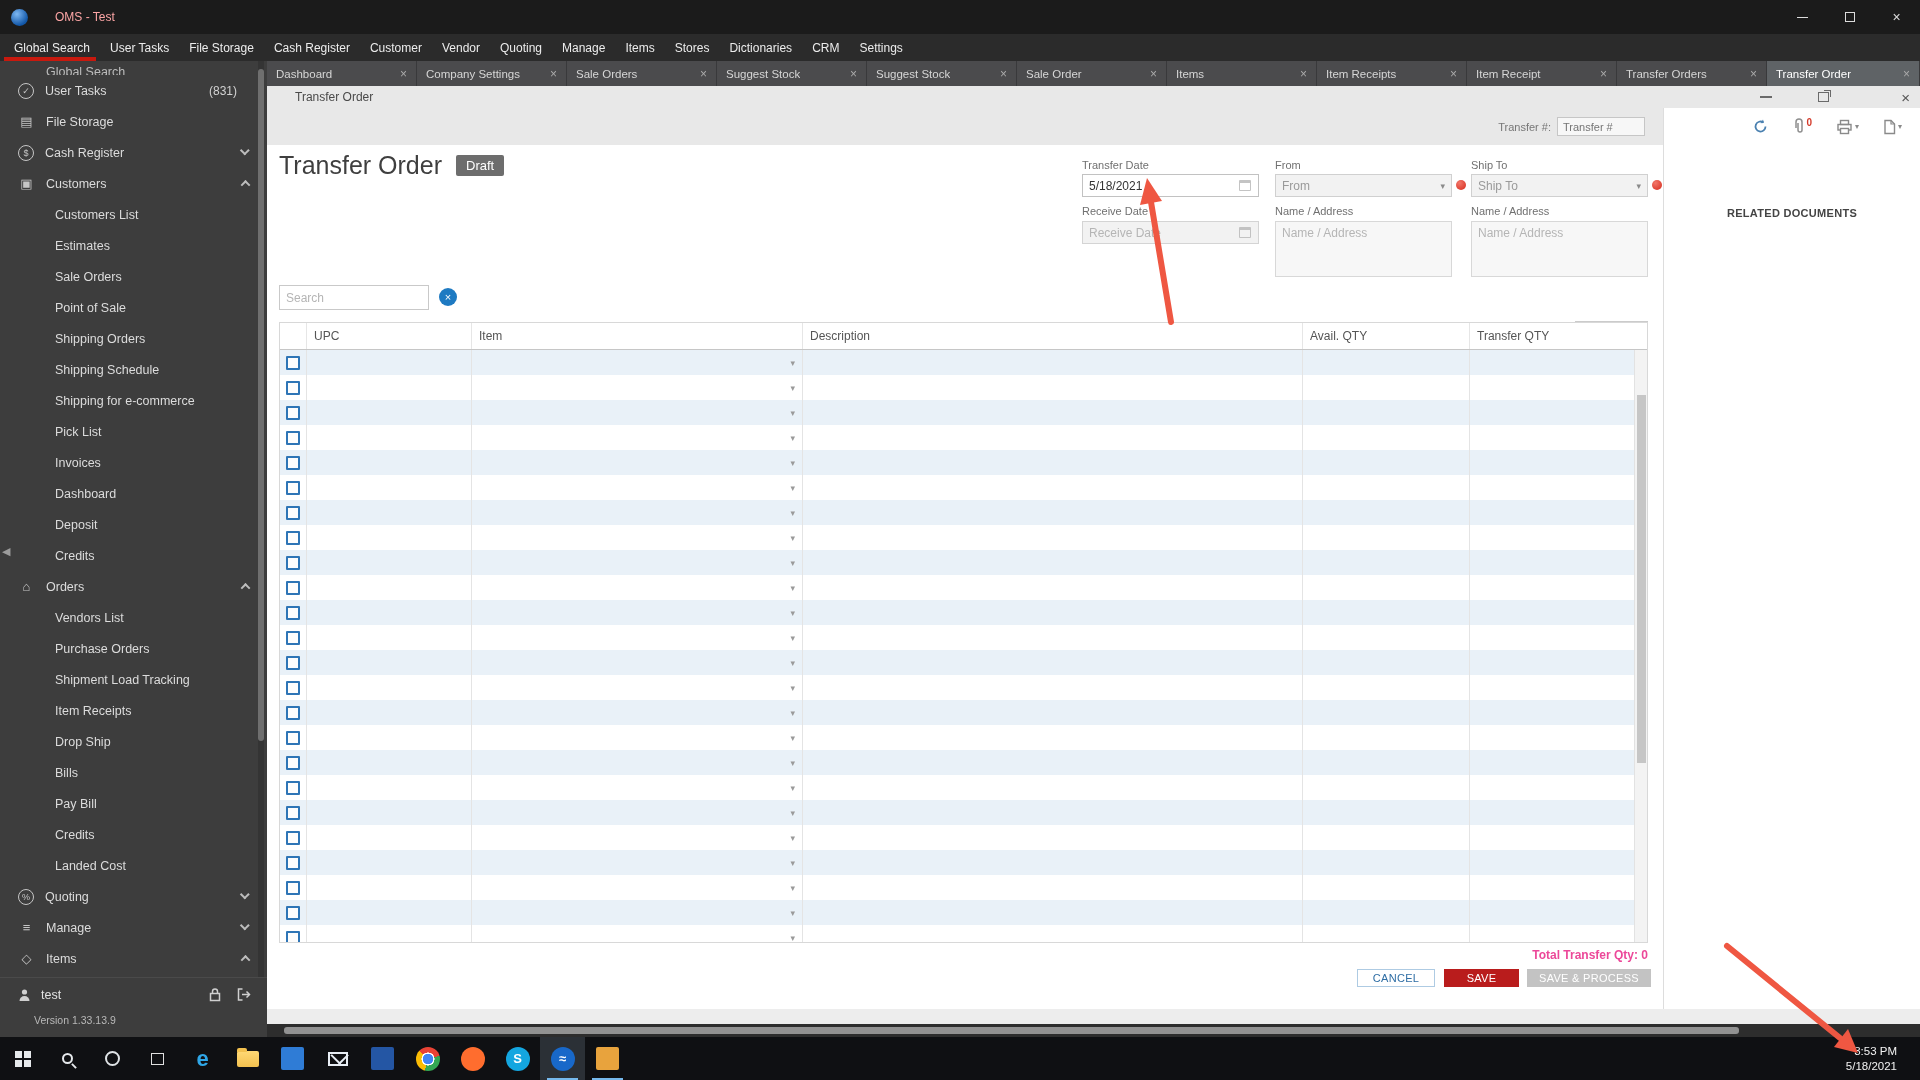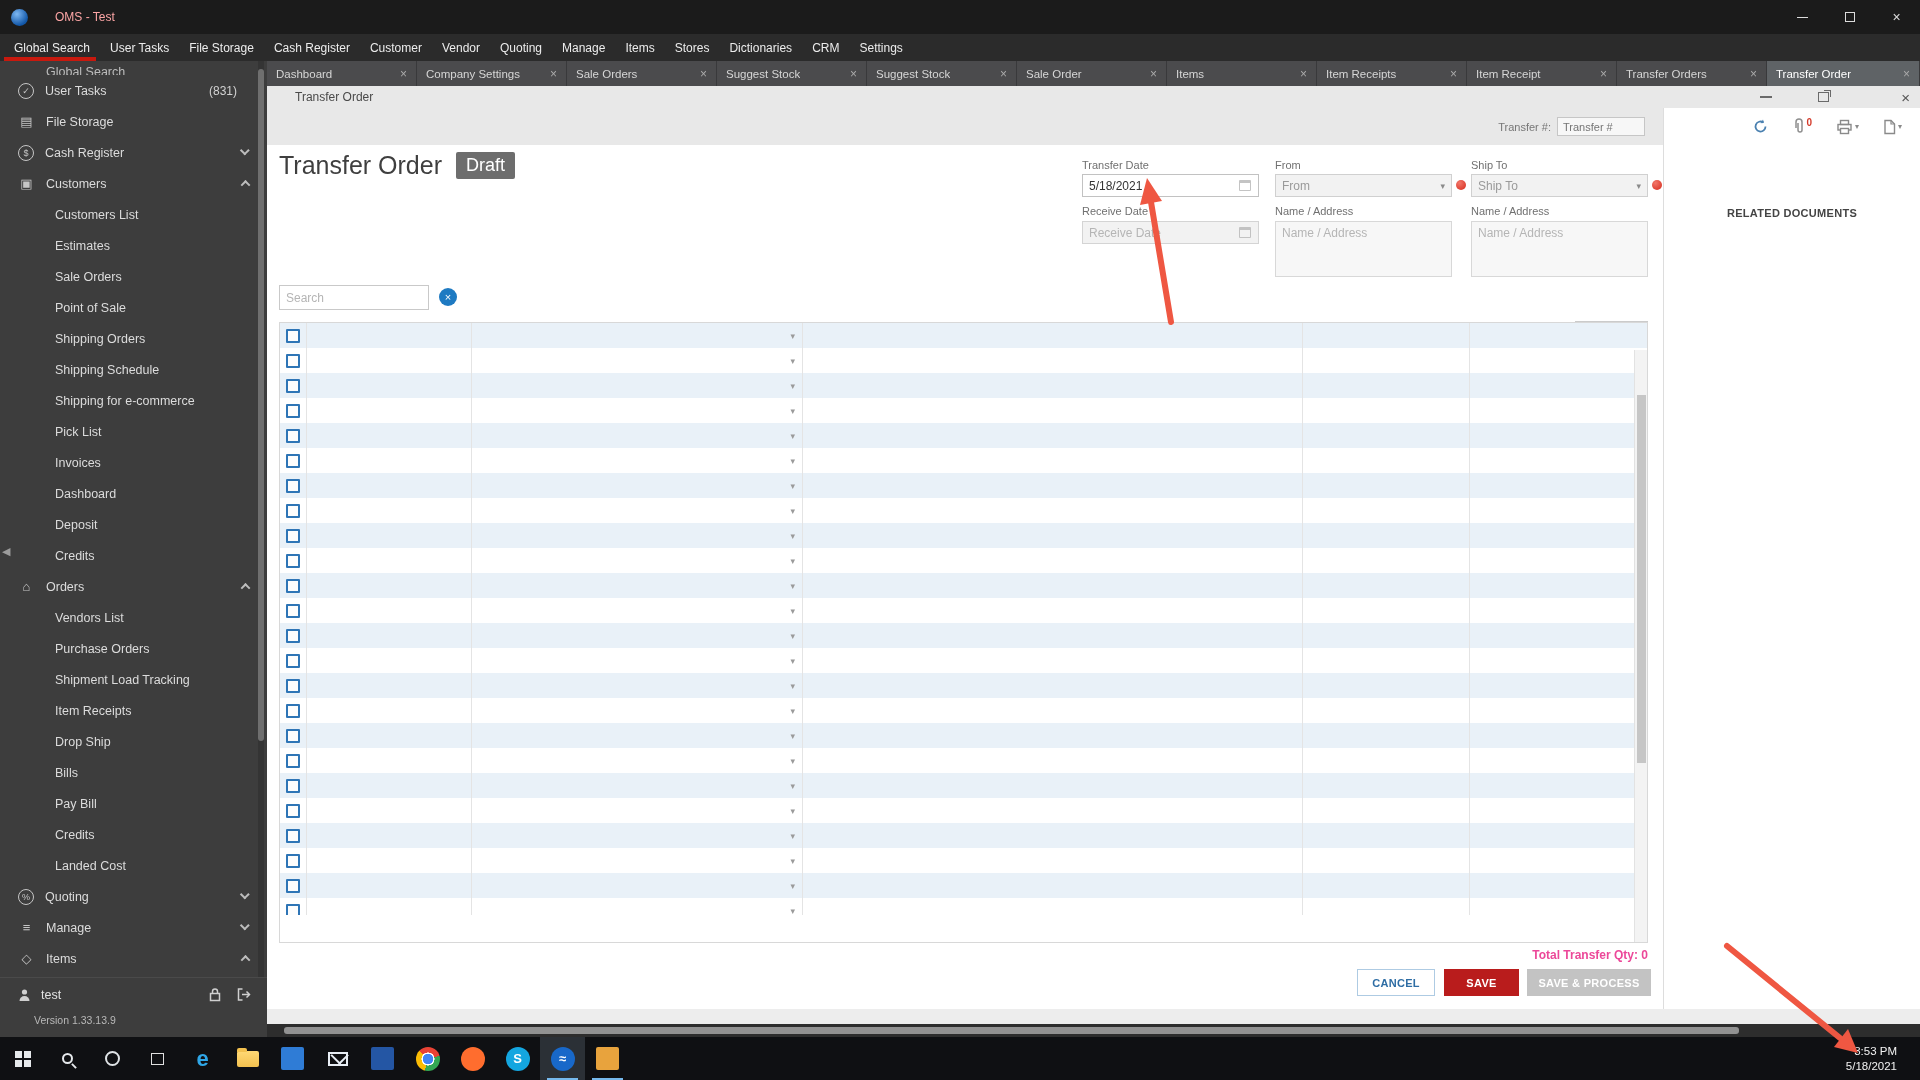--- a/index.html
+++ b/index.html
@@ -75,21 +75,21 @@
   .s2-right { flex:1; background:#fff; border-left:1px solid #ddd; display:flex; align-items:center; justify-content:flex-end;
               padding-right:18px; gap:24px; }
   .tool-ic { display:flex; align-items:center; position:relative; }
   .att-badge { color:#d43a2a; font-size:10px; font-weight:bold; margin-left:1px; position:relative; top:-4px; }
   .mini-chev { color:#8a8a8a; font-size:8px; margin-left:2px; }
 
   
   .form { position:absolute; left:267px; top:145px; width:1396px; height:864px; background:#fff; }
   .title-row { position:absolute; left:12px; top:6px; display:flex; align-items:center; gap:14px; }
   .form-title { font-size:25px; color:#3f3f3f; }
-  .draft-badge { background:#6d6d6d; color:#fff; font-size:18px; padding:3px 10px; border-radius:2px; }
+  .draft-badge { background:#6d6d6d; color:#fff; font-size:13px; padding:3px 10px; border-radius:2px; }
   .fld-label { position:absolute; font-size:11px; color:#707070; }
   .txt-input { position:absolute; border:1px solid #c2c2c2; background:#fff; font-size:12px; color:#333; padding:0 6px;
                font-family:"Liberation Sans", sans-serif; }
   .txt-input:disabled, .txt-input.disabled { background:#f2f2f2; color:#b0b0b0; border-color:#d4d4d4; }
   .txt-input::placeholder, .ta::placeholder { color:#b5b5b5; }
   .cal { position:absolute; width:12px; height:11px; border:1px solid #b5b5b5; border-top:3px solid #b5b5b5; border-radius:1px; opacity:.8; }
   .dropdown { position:absolute; width:177px; height:23px; border:1px solid #d0d0d0; background:#f2f2f2;
               display:flex; align-items:center; padding:0 6px; font-size:12px; color:#9a9a9a; }
   .dd-chev { margin-left:auto; color:#8a8a8a; font-size:9px; }
   .req-dot { position:absolute; width:10px; height:10px; border-radius:50%;
@@ -114,22 +114,22 @@
   .c-upc   { width:165px; flex:0 0 165px; }
   .c-item  { width:331px; flex:0 0 331px; }
   .c-desc  { width:500px; flex:0 0 500px; }
   .c-avail { width:167px; flex:0 0 167px; }
   .c-qty   { width:165px; flex:0 0 165px; border-right:none; }
   .cbox { width:14px; height:14px; border:2px solid #2e75b6; background:#fdfdfd; border-radius:1px; }
   .item-chev { position:absolute; right:7px; color:#9a9a9a; font-size:9px; }
   .v-scroll { position:absolute; right:0; top:27px; width:13px; height:592px; background:#f3f3f3; border-left:1px solid #e2e2e2; }
   .v-thumb { position:absolute; left:2px; top:45px; width:9px; height:368px; background:#c6c6c6; }
   .total-line { position:absolute; right:15px; top:803px; font-size:12px; font-weight:bold; color:#ec4899; }
-  .btn { position:absolute; top:824px; height:27px; display:flex; align-items:center; justify-content:center;
-         font-size:11px; font-weight:bold; letter-spacing:.3px; }
+  .btn { position:absolute; top:824px; height:18px; display:flex; align-items:center; justify-content:center;
+         font-size:11px; font-weight:normal; letter-spacing:.3px; }
   .btn-cancel { left:1090px; width:78px; background:#fff; border:1px solid #aecbe3; color:#2e6da4; }
   .btn-save { left:1177px; width:75px; background:#b91c1c; color:#fff; }
   .btn-saveproc { left:1260px; width:124px; background:#c3c3c3; color:#fff; }
 
   
   .rpanel { position:absolute; left:1663px; top:145px; width:257px; height:864px; background:#fff; border-left:1px solid #ddd; }
   .rp-tabs { display:flex; height:36px; padding-left:46px; gap:44px; border-bottom:1px solid #ececec; }
   .rp-tab { display:flex; align-items:center; font-size:11.5px; color:#666; letter-spacing:.4px; padding:0 6px; }
   .rp-tab.active { color:#2f2f2f; box-shadow: inset 0 -3px 0 #2e75b6; }
   .rp-heading { position:absolute; left:0; right:0; top:62px; text-align:center; font-size:11px; font-weight:bold; color:#444; letter-spacing:.3px; }
@@ -473,20 +473,28 @@
   </div>
   <span class="req-dot" style="left:1385px; top:35px;"></span>
   <span class="fld-label" style="left:1204px; top:60px;">Name / Address</span>
   <textarea class="ta" style="left: 1204px; top: 76px;" placeholder="Name / Address"></textarea>
 
   <input class="txt-input search-input" placeholder="Search" style="">
   <span class="clear-btn">×</span>
   <div class="delete-btn">DELETE</div>
 
   <div class="grid">
+    <div class="thead">
+        <div class="th c-check"></div>
+        <div class="th c-upc">UPC</div>
+        <div class="th c-item">Item</div>
+        <div class="th c-desc">Description</div>
+        <div class="th c-avail">Avail. QTY</div>
+        <div class="th c-qty">Transfer QTY</div>
+      </div>
     <div class="tbody">
         <div class="tr alt">
           <div class="td c-check">
             <span class="cbox"></span>
           </div>
           <div class="td c-upc"></div>
           <div class="td c-item">
             <span class="item-chev">▾</span>
           </div>
           <div class="td c-desc"></div>

